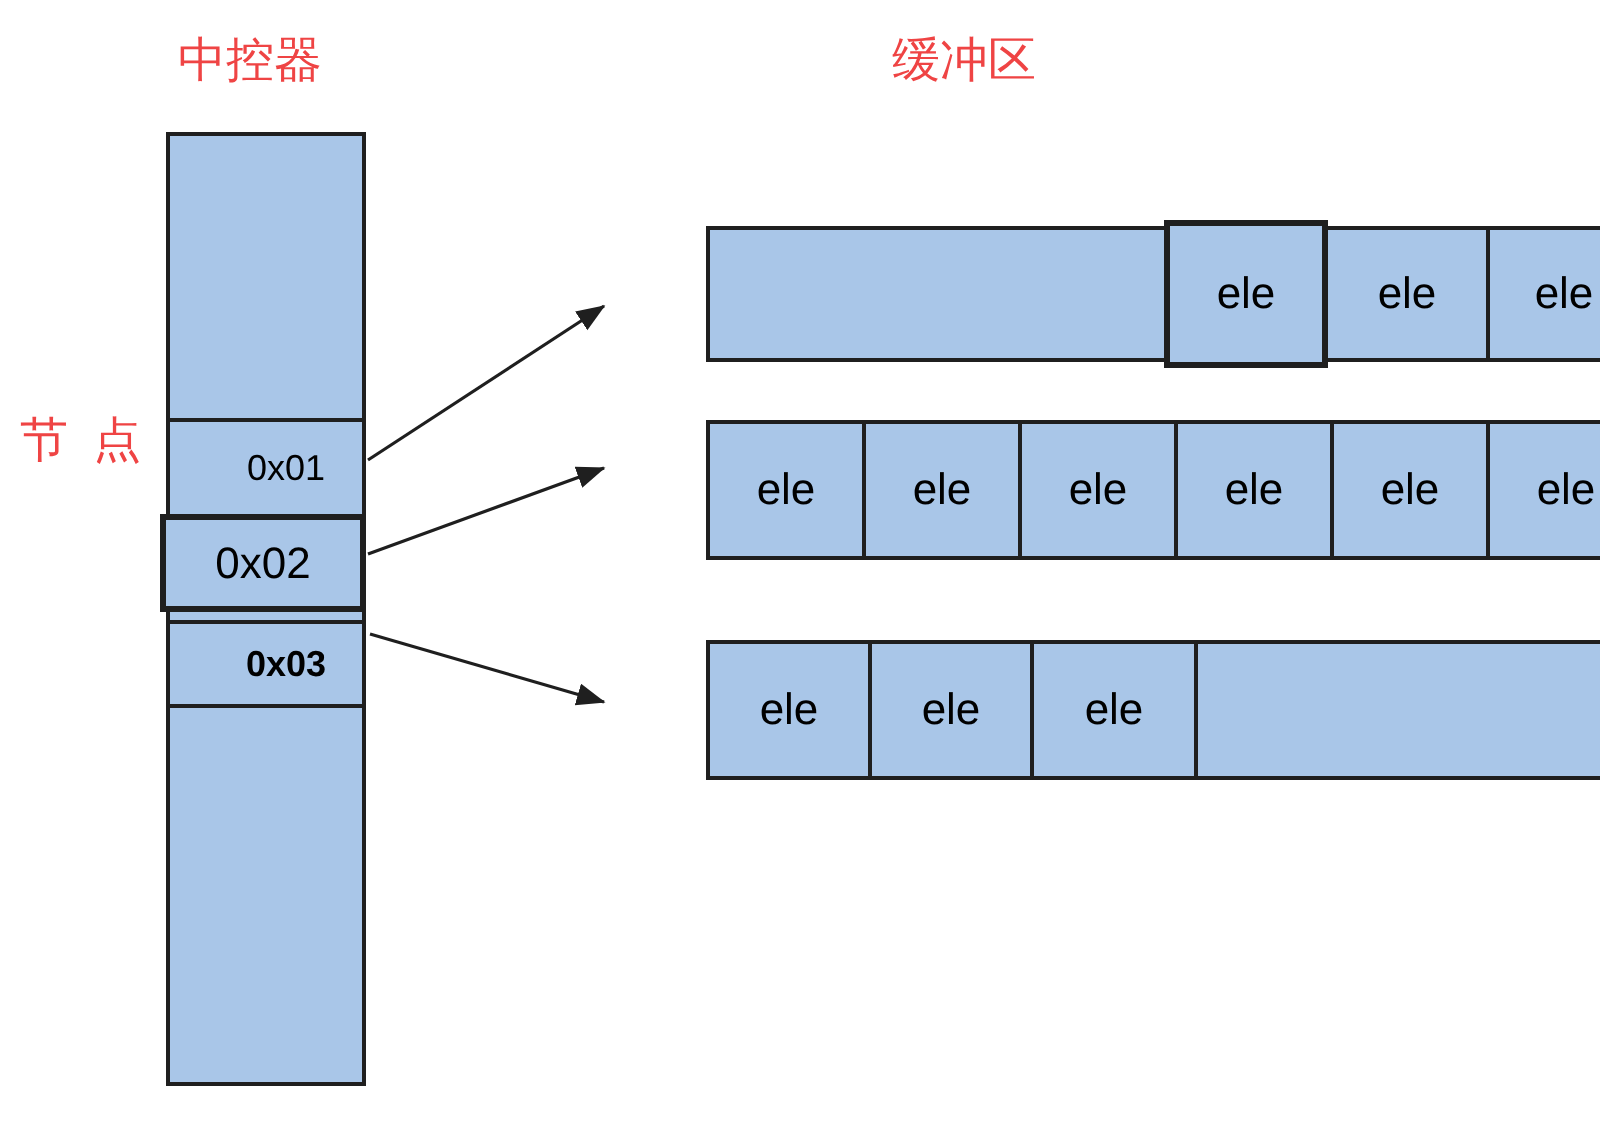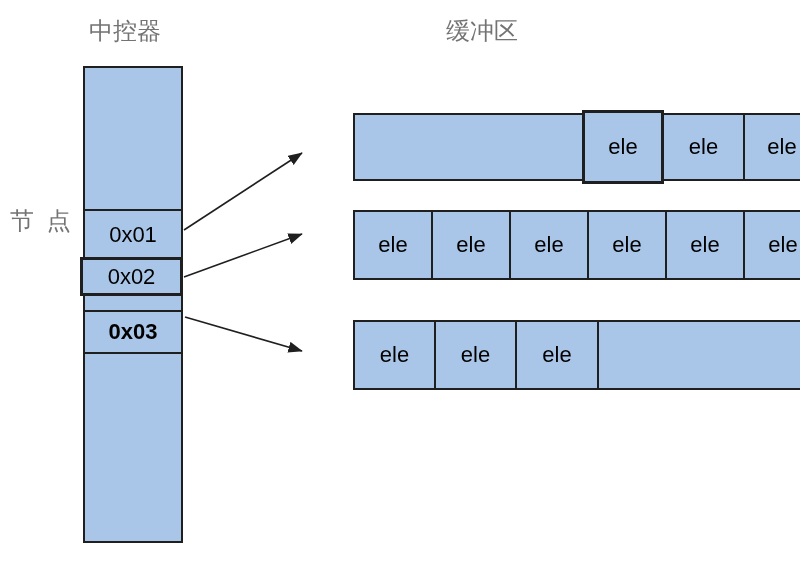--- a/index.html
+++ b/index.html
@@ -1,40 +1,40 @@
 <!DOCTYPE html>
 <html style="--cell-fill: #a9c6e8; --border: #1f1f1f; --arrow: #1f1f1f; --text: #000000;"><head>
 <meta charset="utf-8">
 <style>
   html,body{margin:0;padding:0;background:#fff;}
   .canvas{
     position:relative;width:800px;height:561px;background:#ffffff;
     font-family:"Liberation Sans","DejaVu Sans",sans-serif;color:#000;overflow:hidden;
   }
-  .title{position:absolute;font-size:24px;line-height:28px;white-space:nowrap;color:#737373;}
+  .title{position:absolute;font-size:24px;line-height:28px;white-space:nowrap;color:#ef4444;}
   .t-controller{left:89px;top:17px;}
   .t-buffer{left:446px;top:17px;}
   .t-node{left:10px;top:207px;letter-spacing:3px;}
 
   
   .column{
     position:absolute;left:83px;top:66px;width:100px;height:477px;
     background:var(--cell-fill,#a9c6e8);border:2px solid var(--border,#1f1f1f);
     box-sizing:border-box;
   }
   .hdiv{position:absolute;left:0;right:0;height:2px;background:var(--border,#1f1f1f);}
   .hdiv.d1{top:141px;} .hdiv.d2{top:190px;} .hdiv.d3{top:242px;} .hdiv.d4{top:284px;}
   .ccell{
-    position:absolute;left:0;width:100%;display:flex;align-items:center;justify-content:center;
-    font-size:22px;
+    position:absolute;left:10px;width:100%;display:flex;align-items:center;justify-content:center;
+    font-size:18px;
   }
   .ccell-1{top:143px;height:47px;}
   .ccell-3{top:244px;height:40px;font-weight:bold;}
   .cell-bold{
-    position:absolute;left:80px;top:257px;width:103px;height:39px;
+    position:absolute;left:80px;top:257px;width:103px;height:49px;
     background:var(--cell-fill,#a9c6e8);border:3px solid var(--border,#1f1f1f);
     box-sizing:border-box;display:flex;align-items:center;justify-content:center;
     font-size:22px;z-index:3;
   }
 
   
   .row{
     position:absolute;background:var(--cell-fill,#a9c6e8);
     border:2px solid var(--border,#1f1f1f);box-sizing:border-box;margin-left:44px;
   }

